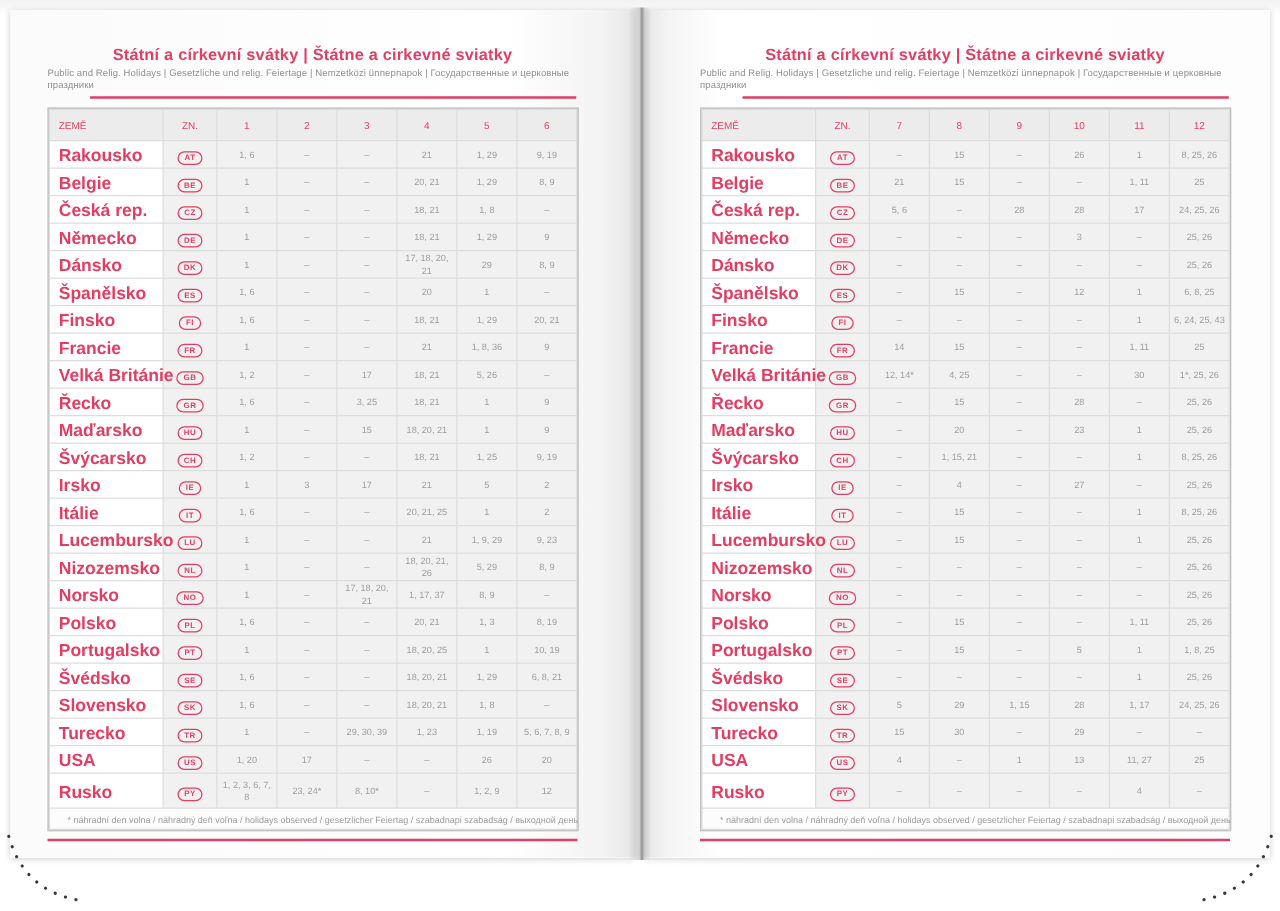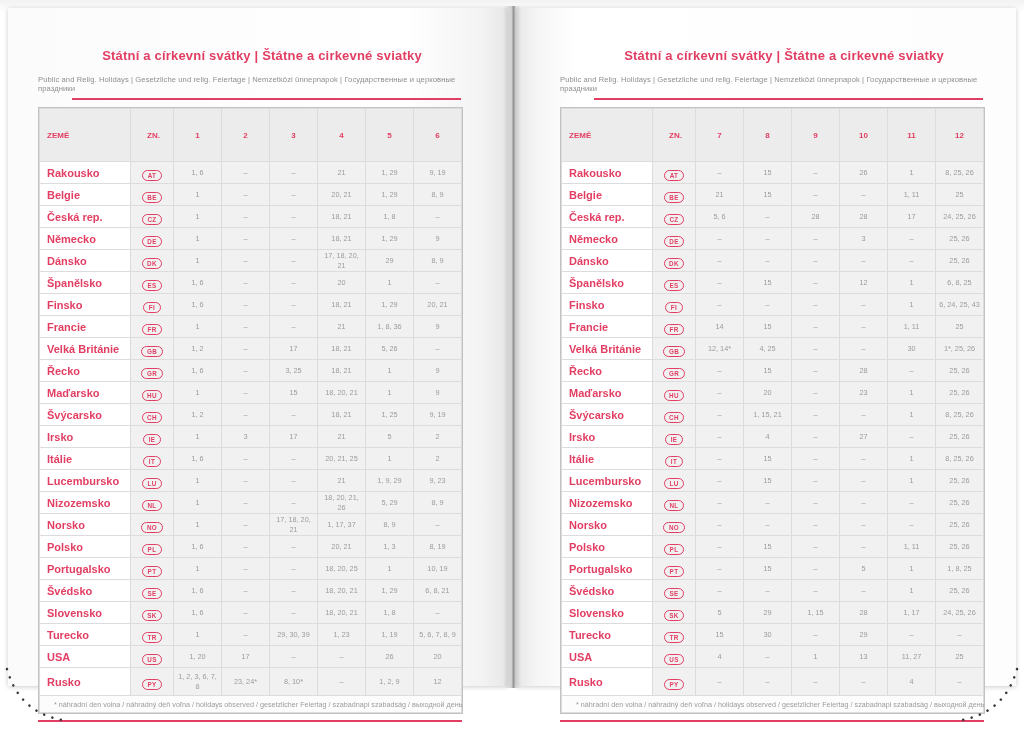--- a/index.html
+++ b/index.html
@@ -21,43 +21,43 @@
     left:517px;
     background:linear-gradient(to right,#e7e7e7 0%,#f5f5f5 4%,#ffffff 12%,#fdfdfd 100%);
   }
   .spine{
     position:absolute;top:6px;left:503px;width:18px;height:682px;z-index:4;pointer-events:none;
     background:linear-gradient(to right,rgba(0,0,0,0) 0%,rgba(0,0,0,0.18) 48%,rgba(0,0,0,0.42) 58%,rgba(0,0,0,0.12) 72%,rgba(0,0,0,0) 100%);
   }
   .content-left{padding:28px 0 0 30px;}
   .content-right{padding:28px 0 0 43px;}
   .page-title{
-    width:424px;margin:12px;text-align:center;
+    width:424px;margin:0;text-align:center;
     color:#e23e63;font-size:13px;font-weight:bold;letter-spacing:0.2px;
   }
   .page-subtitle{
     width:424px;margin:3px 0 0 0;
     color:#8f8f8f;font-size:7.6px;letter-spacing:0.1px;
   }
   .rule{height:2px;background:#e23e63;width:389px;margin:5px 0 0 34px;}
   .rule.bottom{margin:6px 0 0 0;width:424px;}
   table{
     table-layout:fixed;width:424px;margin-top:7px;
     border-collapse:separate;border-spacing:1px;
     background:#dcdcdc;border:1px solid #c2c2c2;
   }
   th{
-    background:#ececec;color:#e23e63;font-size:8px;font-weight:bold;
-    height:20px;text-align:center;padding:16px;
+    background:#ececec;color:#e23e63;font-size:8px;font-weight:normal;
+    height:20px;text-align:center;padding:2px;
   }
   th.col-country{text-align:left;padding-left:7px;}
   tbody td{height:21px;padding:0;}
   tr.tall td{height:27px;margin-left:36px;}
   td.country{
-    background:#ffffff;color:#e23e63;font-size:11px;font-weight:bold;
+    background:#ffffff;color:#e23e63;font-size:14px;font-weight:bold;
     text-align:left;padding-left:7px;white-space:nowrap;
   }
   td.code{background:#f1f1f1;text-align:center;}
   .oval{
     display:inline-block;border:1px solid #e23e63;color:#e23e63;border-radius:8px;
     font-size:6.3px;font-weight:bold;padding:1.5px 4.5px;line-height:1;letter-spacing:0.4px;
   }
   td.val{
     background:#f1f1f1;color:#9c9c9c;font-size:7.3px;text-align:center;
     padding:0 3px;line-height:1.25;

